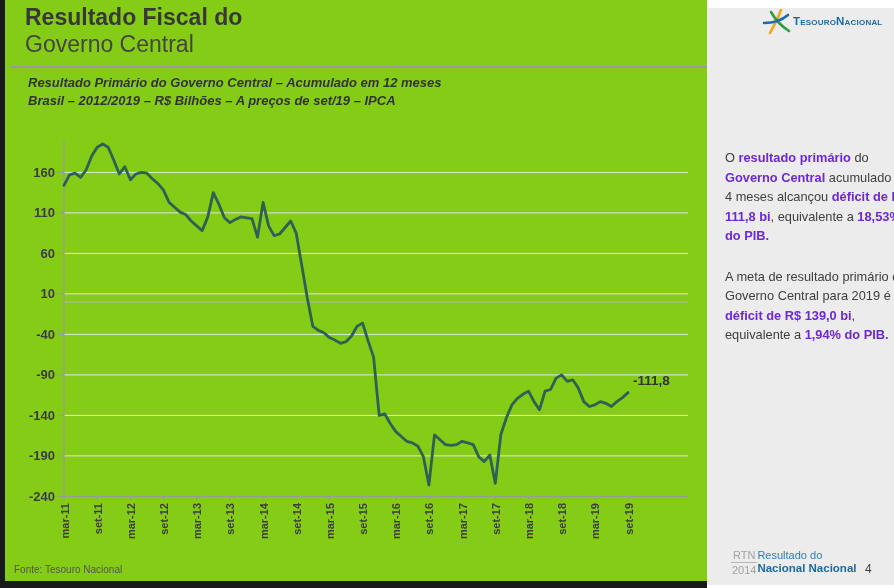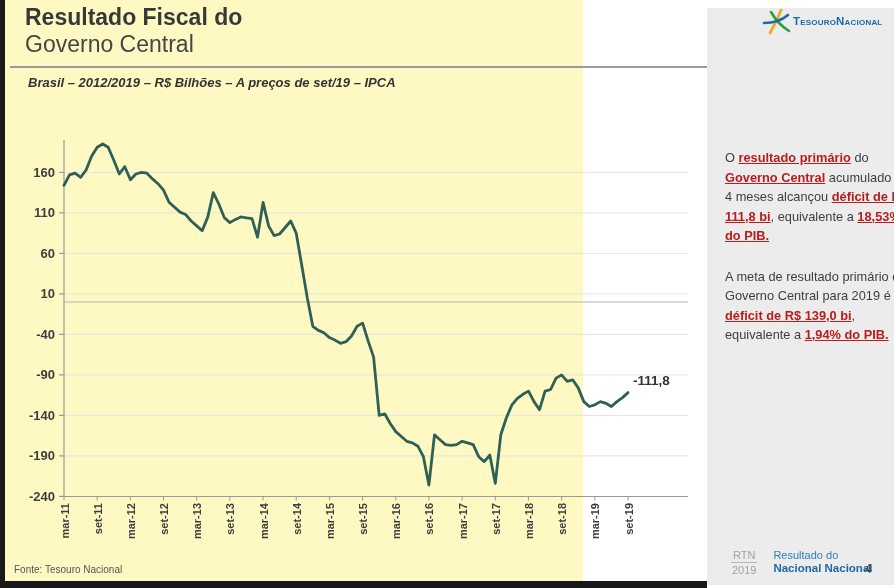--- a/index.html
+++ b/index.html
@@ -2,61 +2,62 @@
 <html><head>
 <meta charset="utf-8">
 <style>
   html,body{margin:0;padding:0;}
   body{
     width:894px;height:588px;position:relative;background:#ffffff;
     font-family:"Liberation Sans", sans-serif;overflow:hidden;
   }
   .left-bar{position:absolute;left:0;top:0;width:5px;height:588px;background:#191919;}
   .bottom-bar{position:absolute;left:0;top:581px;width:707px;height:7px;background:#191919;}
-  .main{position:absolute;left:5px;top:0;width:578px;height:581px;background:#fef9c3;}
+  .main{position:absolute;left:5px;top:0;width:702px;height:581px;background:#84cc16;}
   .title-block{position:absolute;left:20px;top:4px;line-height:27px;}
   .title-line1{font-size:23px;font-weight:bold;color:#383838;}
   .title-line2{font-size:23px;font-weight:normal;color:#454545;}
   .separator{position:absolute;left:5px;top:66px;width:697px;border-top:2px solid #9b9b9b;}
   .subtitle-block{position:absolute;left:23px;top:74px;line-height:18px;font-style:italic;
     font-size:13px;color:#333333;font-weight:bold;}
   .subtitle-block div{font-weight:bold;}
   .chart-svg{position:absolute;left:-5px;top:0;width:707px;height:582px;}
   .source-note{position:absolute;left:9px;top:564px;font-size:10px;color:#555555;}
   .sidebar{position:absolute;left:707px;top:8px;width:223px;height:577px;background:#ececed;}
   .logo{position:absolute;left:55px;top:1px;height:26px;}
   .logo-text{position:absolute;left:86px;top:7px;font-size:11.5px;font-weight:bold;
     color:#1a6aa5;font-variant:small-caps;letter-spacing:0.2px;}
   .sidebar-text{position:absolute;left:18px;top:140px;right:11px;
     font-size:12.8px;line-height:19.5px;color:#3e3e3e;}
   .sidebar-text p{margin:0 0 21px 0;}
-  .sidebar-text b{color:#b91c1c;text-decoration:underline;}
+  .sidebar-text b{color:#6d28d9;}
   .footer-badge{position:absolute;left:24px;top:541px;}
   .rtn-badge{display:inline-block;vertical-align:top;text-align:center;
-    font-size:11px;color:#a3a3a3;line-height:12px;margin-right:16px;}
+    font-size:11px;color:#a3a3a3;line-height:12px;margin-right:0;}
   .rtn-top{border-bottom:1px solid #b5b5b5;padding:0 2px 1px 2px;}
   .rtn-year{padding-top:1px;}
   .badge-label{display:inline-block;vertical-align:top;line-height:13px;}
   .badge-line1{font-size:11px;color:#2e7fb5;}
   .badge-line2{font-size:11.5px;font-weight:bold;color:#1a6aa5;}
   .page-number{position:absolute;left:158px;top:554px;font-size:12px;color:#3f3f3f;}
 </style>
 </head>
 <body>
 
 <div class="left-bar"></div>
 <div class="bottom-bar"></div>
 
 <div class="main">
   <div class="title-block">
     <div class="title-line1">Resultado Fiscal do</div>
     <div class="title-line2">Governo Central</div>
   </div>
   <div class="separator"></div>
   <div class="subtitle-block">
+    <div>Resultado Primário do Governo Central – Acumulado em 12 meses</div>
     <div>Brasil – 2012/2019 – R$ Bilhões – A preços de set/19 – IPCA</div>
   </div>
 
   <svg id="chart" class="chart-svg" viewBox="0 0 707 582">
       <line x1="64" y1="172.39999999999998" x2="688" y2="172.39999999999998" stroke="#e4e4e4" stroke-width="1"></line>
       <line x1="64" y1="212.89999999999998" x2="688" y2="212.89999999999998" stroke="#e4e4e4" stroke-width="1"></line>
       <line x1="64" y1="253.4" x2="688" y2="253.4" stroke="#e4e4e4" stroke-width="1"></line>
       <line x1="64" y1="293.9" x2="688" y2="293.9" stroke="#e4e4e4" stroke-width="1"></line>
       <line x1="64" y1="334.4" x2="688" y2="334.4" stroke="#e4e4e4" stroke-width="1"></line>
       <line x1="64" y1="374.9" x2="688" y2="374.9" stroke="#e4e4e4" stroke-width="1"></line>
@@ -137,20 +138,20 @@
   <div class="logo-text">TesouroNacional</div>
 
   <div class="sidebar-text" id="sidebar-text">
       <p><span>O </span><b>resultado primário</b><span> do </span><b>Governo Central</b><span> acumulado em 4 meses alcançou </span><b>déficit de R$ 111,8 bi</b><span>, equivalente a </span><b>18,53% do PIB.</b></p>
       <p><span>A meta de resultado primário do Governo Central para 2019 é </span><b>déficit de R$ 139,0 bi</b><span>, equivalente a </span><b>1,94% do PIB.</b></p>
     </div>
 
   <div class="footer-badge">
     <div class="rtn-badge">
       <div class="rtn-top">RTN</div>
-      <div class="rtn-year">2019</div>
+      <div class="rtn-year">2014</div>
     </div><div class="badge-label">
       <div class="badge-line1">Resultado do</div>
       <div class="badge-line2">Nacional Nacional</div>
     </div>
   </div>
   <div class="page-number">4</div>
 </div>
 
 </body></html>

